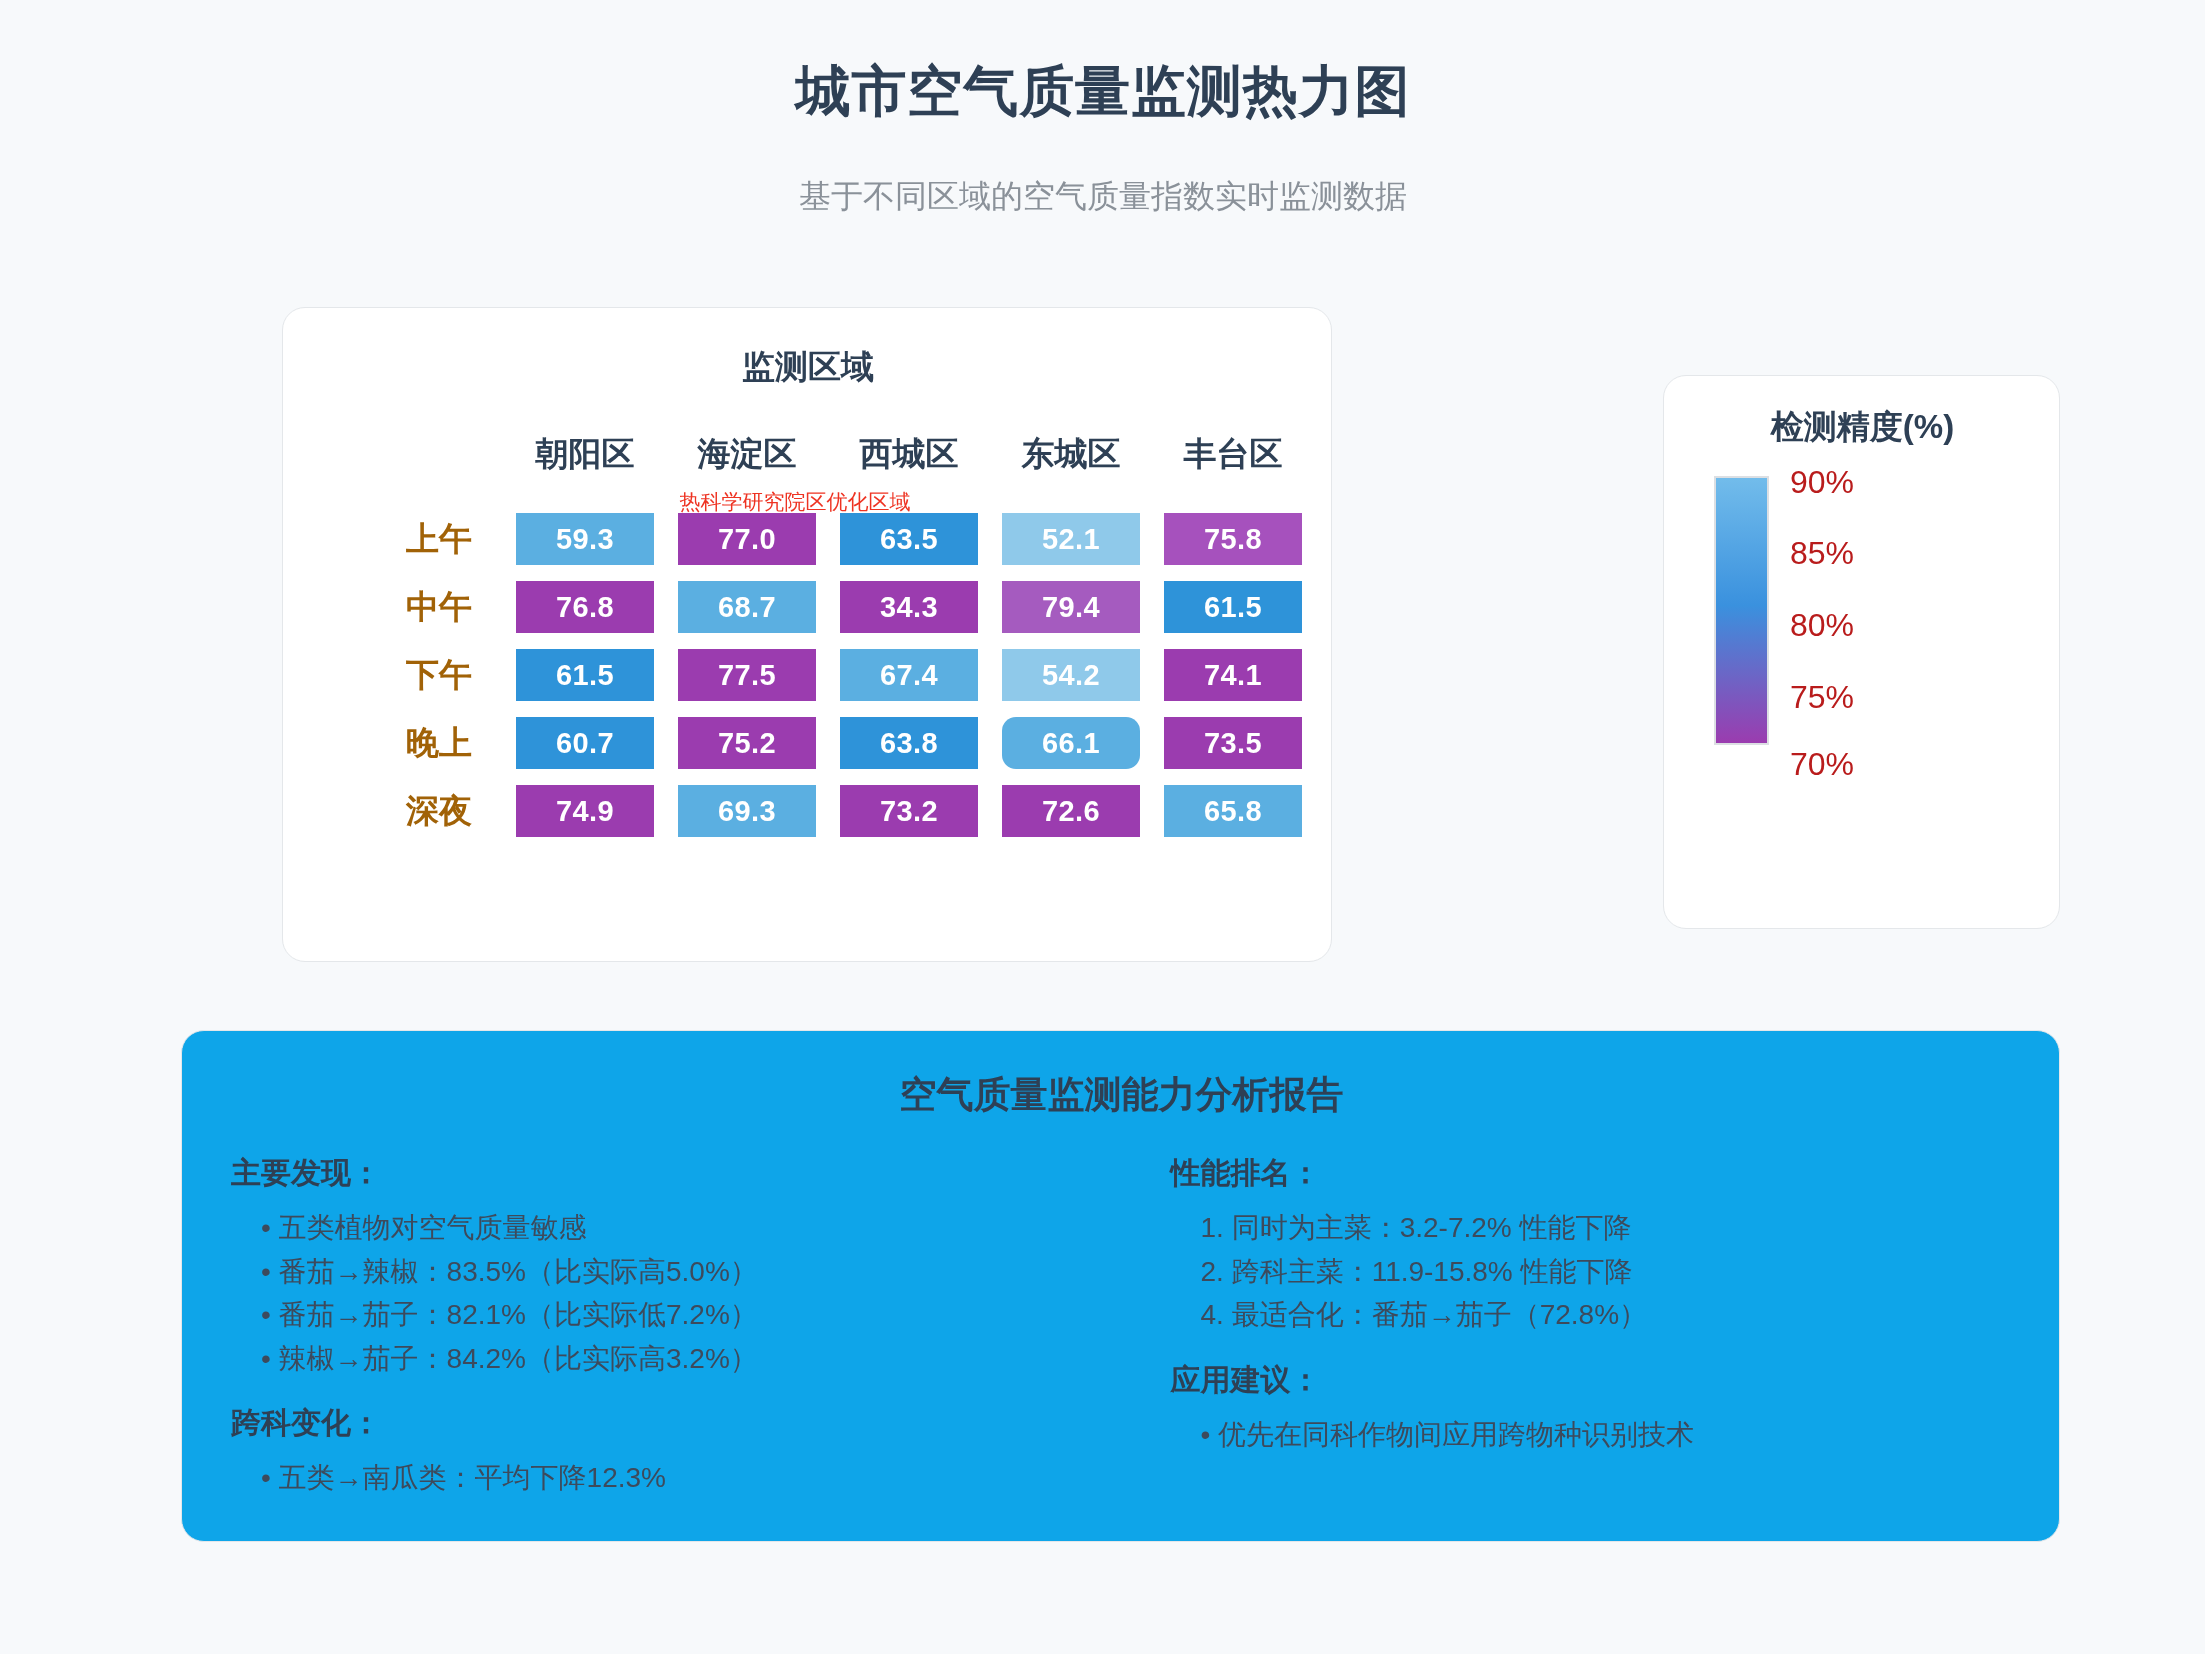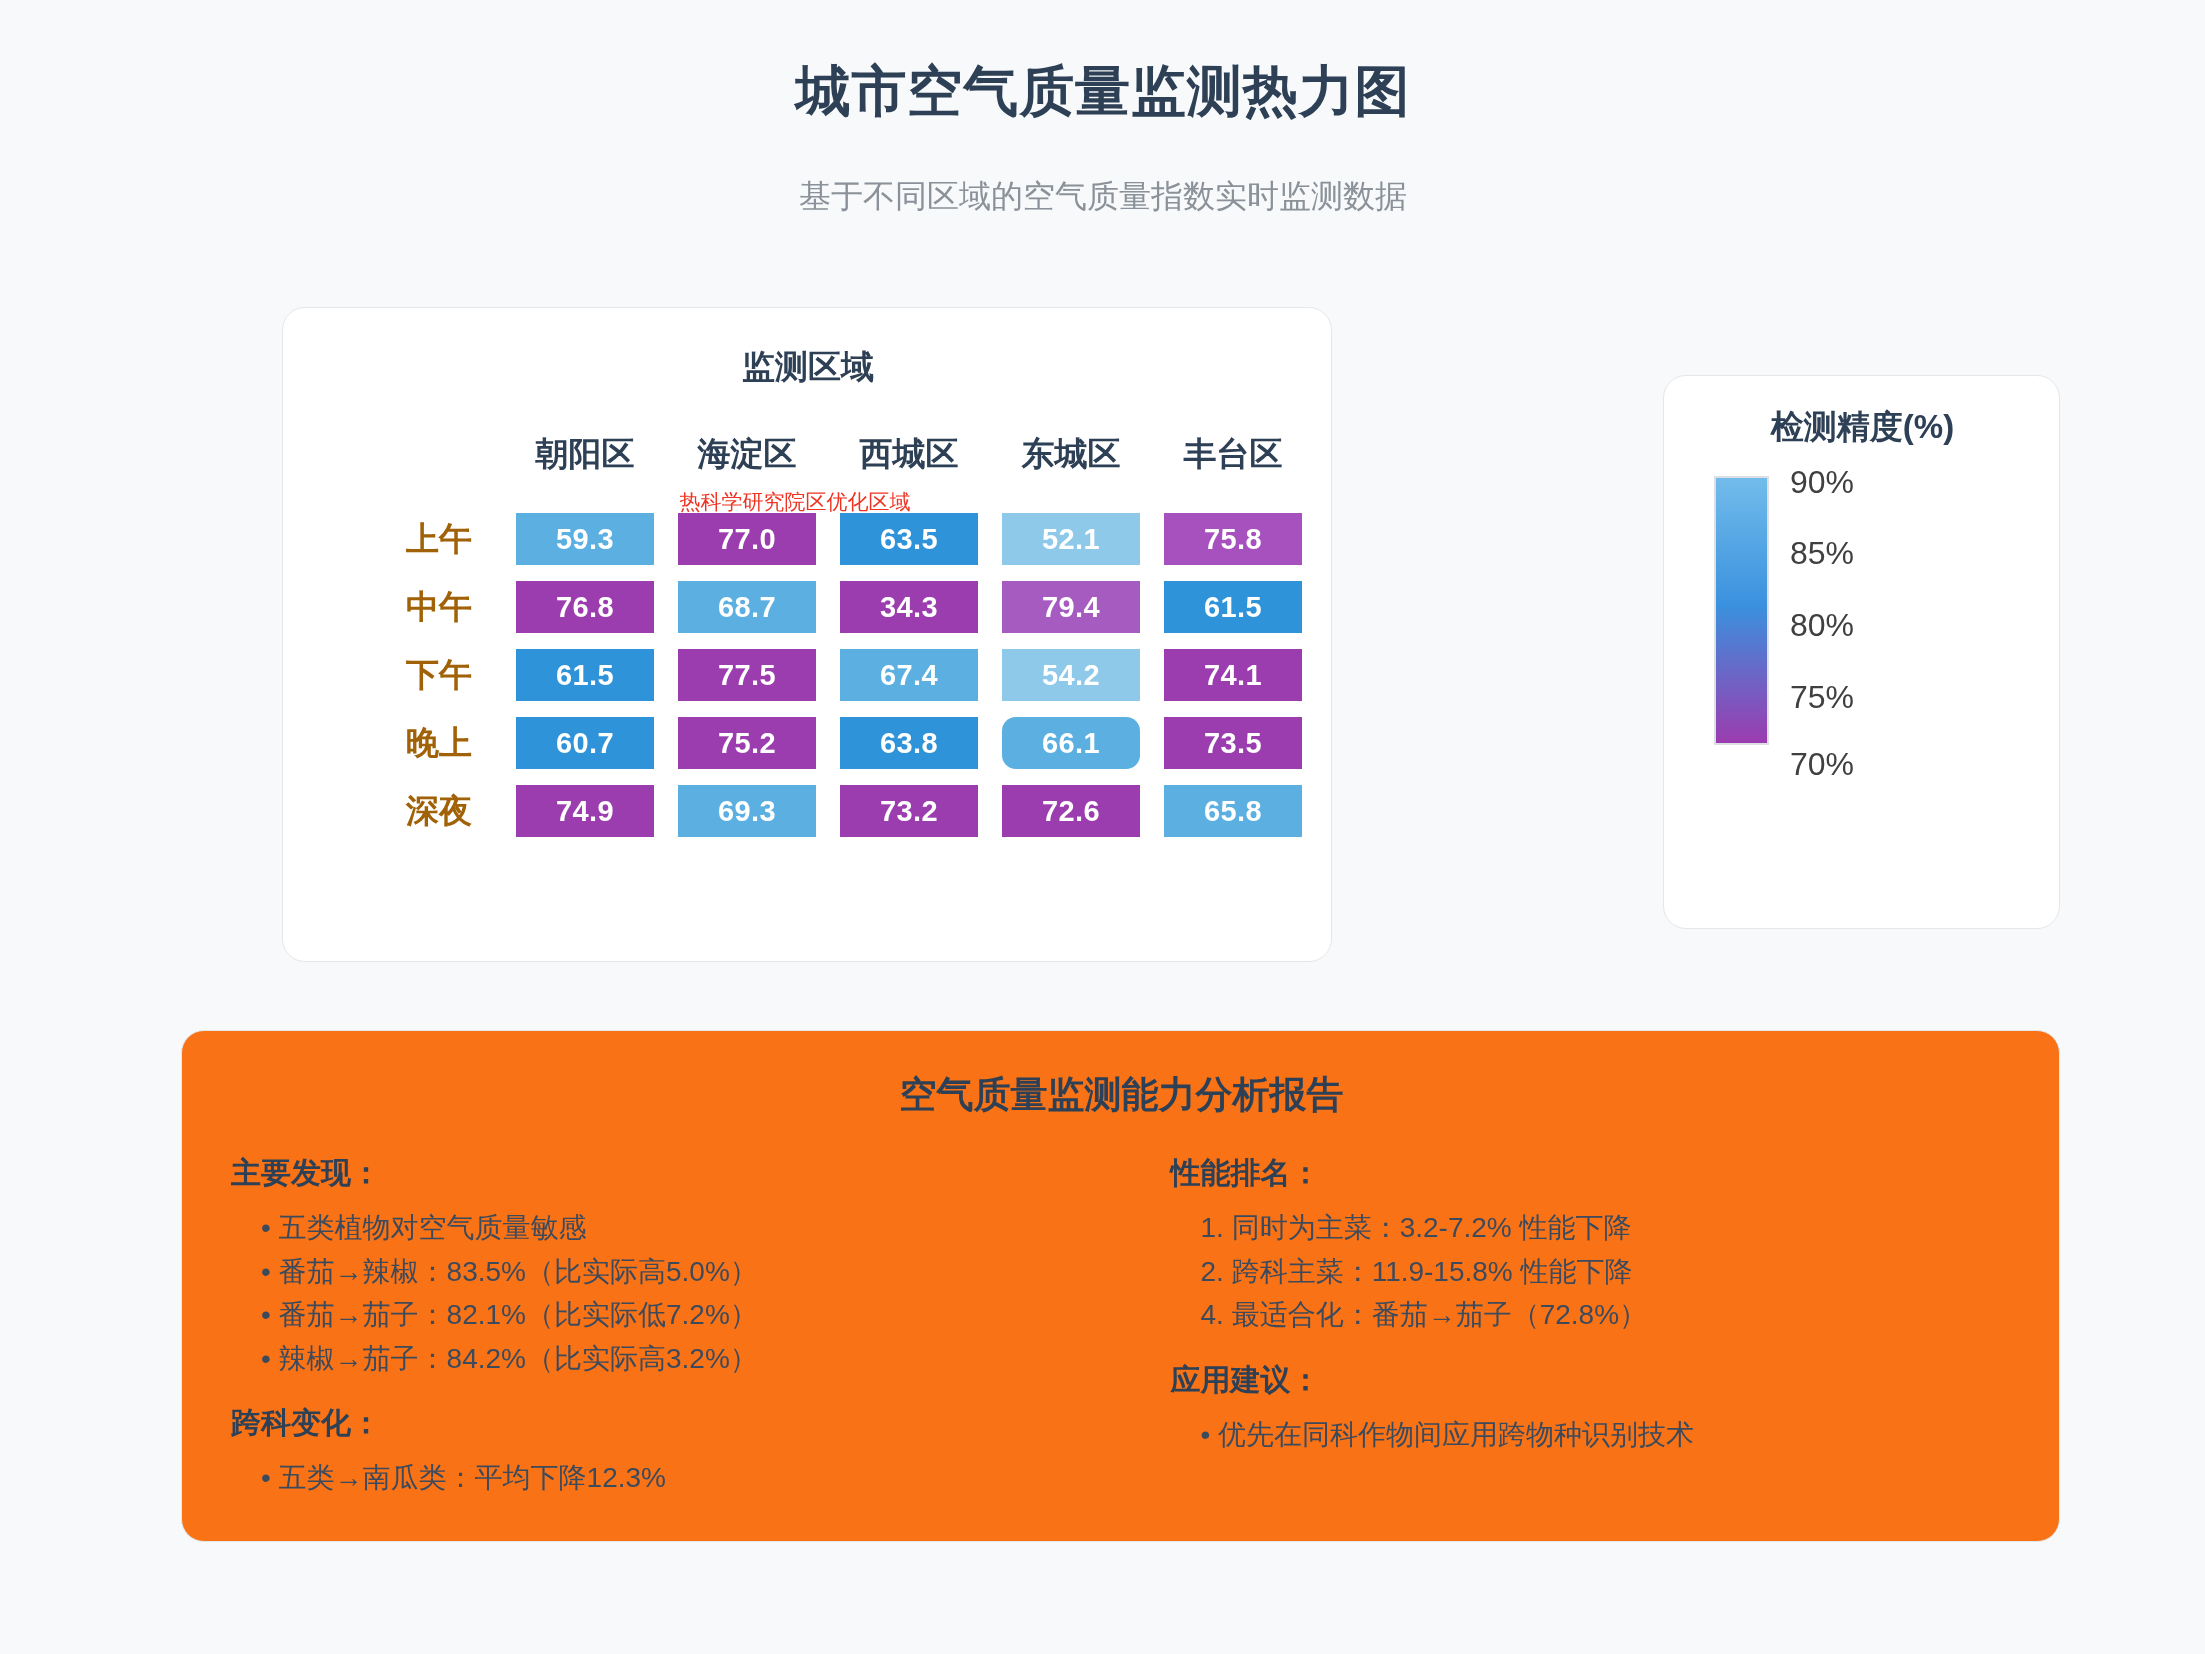--- a/index.html
+++ b/index.html
@@ -87,28 +87,28 @@
     position: absolute; left: 50px; top: 100px;
     width: 55px; height: 269px;
     border: 2.6px solid #dcdfe3;
   }
   .legend-ticks {
     position: absolute; left: 126px; top: 88px;
     width: 212px; height: 300px;
   }
   .legend-tick {
     position: absolute; left: 0;
-    font-size: 32px; color: #404040;
+    font-size: 32px; color: #b91c1c;
   }
 
   
   .report-card {
     position: absolute; left: 181px; top: 1030px;
     width: 1879px; height: 512px;
-    background: #f97316;
+    background: #0ea5e9;
     border: 1.8px solid #e4e7ea;
     border-radius: 23px;
   }
   .report-title {
     position: absolute; left: 0; top: 39px; width: 1879px;
     text-align: center;
     font-size: 37px; font-weight: bold; color: #2e4055;
   }
   .report-cols {
     position: absolute; left: 0; top: 122px; width: 1879px;

